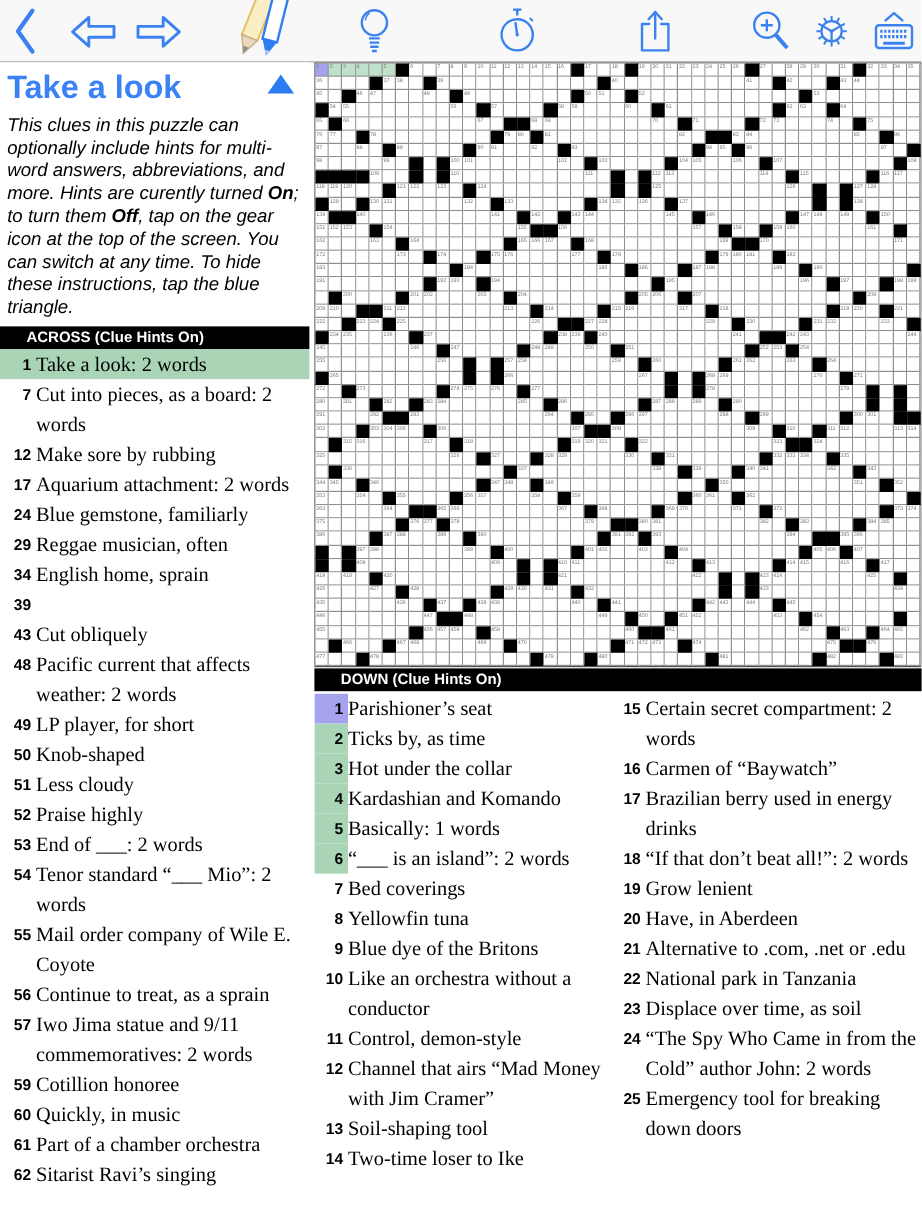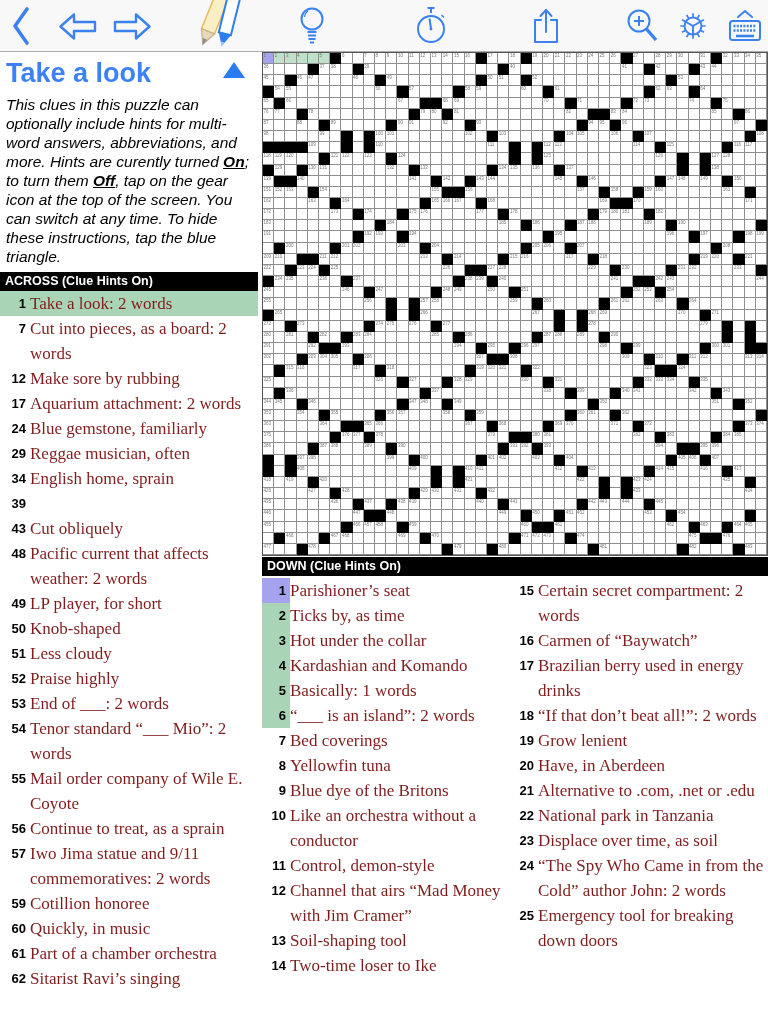--- a/index.html
+++ b/index.html
@@ -16,30 +16,30 @@
   
   .left-panel { position:absolute; left:0; top:52px; width:258px; height:972px;
                 background:#fff; overflow:hidden; }
   .panel-title { font-size:27px; font-weight:bold; color:#3b82f6;
                  padding:6px 6px 4px 6px; letter-spacing:0; }
   .tri-up { position:absolute; right:13px; top:10px; width:0; height:0;
             border-left:11px solid transparent; border-right:11px solid transparent;
             border-bottom:16px solid #2b7bf3; }
   .instructions { font-style:italic; font-size:15.5px; line-height:19px;
                   color:#000; padding:2px 4px 6px 6px; }
-  .instructions b { font-weight:bold;text-decoration:underline; }
+  .instructions b { font-weight:bold; }
   .section-hdr { background:#000; color:#fff; font-weight:bold; font-size:12.5px;
-                 line-height:19px; height:19px; padding:0 5px; }
+                 line-height:19px; height:19px; padding:0 22px; }
 
   
   .clue-row { display:flex; align-items:stretch; }
   .clue-num { flex:none; width:30px; text-align:right; padding-right:4px;
               font-weight:bold; font-size:13px; line-height:25px; color:#000; }
   .clue-txt { flex:1; font-family:"Liberation Serif","DejaVu Serif",serif;
-              font-size:17px; line-height:25px; color:#7f1d1d; padding-right:2px; }
+              font-size:17px; line-height:25px; color:#000000; padding-right:2px; }
   .down-col .clue-num { width:28px; }
 
   
   #grid { position:absolute; left:262px; top:52px; width:506px; height:504px;
           display:grid; border:1px solid #555; background:#fff; }
   #grid .cell { position:relative; border-right:1px solid #8f8f8f;
                 border-bottom:1px solid #8f8f8f; background:#fff; }
   #grid .cell.b { background:#000; border-color:#000; }
   #grid .cnum { position:absolute; left:0.5px; top:0; font-size:4.5px;
                 line-height:5px; color:#777; font-family:"Liberation Sans",sans-serif; }

